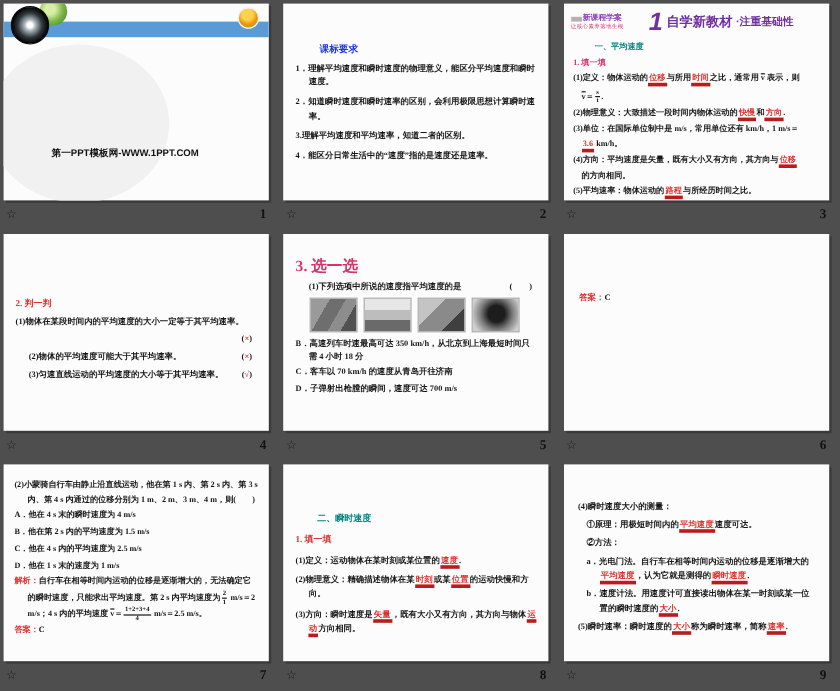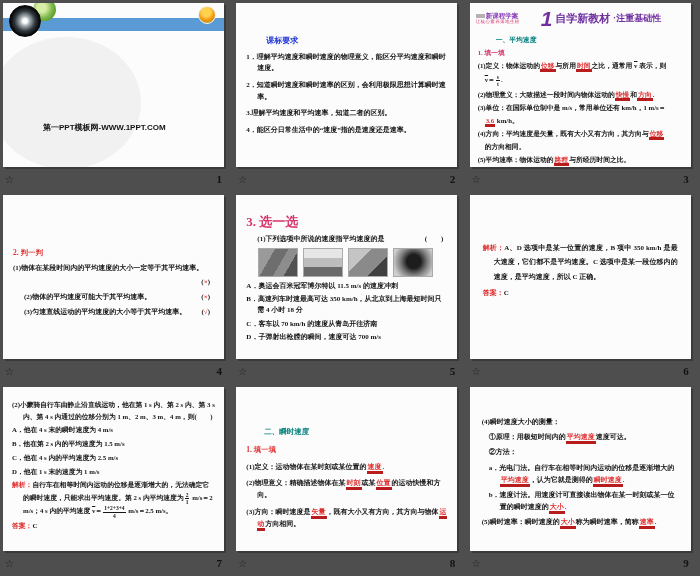--- a/index.html
+++ b/index.html
@@ -187,37 +187,35 @@
               <span class="rgt"><span class="sg-p">(　　)</span></span>
             </div>
           </div>
         <div class="photos">
           <div class="photo ph-sprinter"></div>
           <div class="photo ph-train"></div>
           <div class="photo ph-car"></div>
           <div class="photo ph-bullet"></div>
         </div>
         <div>
-            <div class="line body opt"><span class="sg-p">A．奥运会百米冠军博尔特以 11.5 m/s 的速度冲刺</span></div>
             <div class="line body opt"><span class="sg-p">B．高速列车时速最高可达 350 km/h，从北京到上海最短时间只需 4 小时 18 分</span></div>
             <div class="line body opt"><span class="sg-p">C．客车以 70 km/h 的速度从青岛开往济南</span></div>
             <div class="line body opt"><span class="sg-p">D．子弹射出枪膛的瞬间，速度可达 700 m/s</span></div>
           </div>
       </div>
     </div>
     <div class="strip">
       <span class="marker">☆</span>
       <span class="pagenum">5</span>
     </div>
   </div>
 
   <div class="cell">
     <div class="slide">
       <div class="content c6">
-          <div class="line body"><span class="sg-r">解析：</span><span class="sg-p">A、D 选项中是某一位置的速度，B 项中 350 km/h 是最大速度，它们都不是平均速度。C 选项中是某一段位移内的速度，是平均速度，所以 C 正确。</span></div>
           <div class="line body"><span class="sg-r">答案：</span><span class="sg-p">C</span></div>
         </div>
     </div>
     <div class="strip">
       <span class="marker">☆</span>
       <span class="pagenum">6</span>
     </div>
   </div>
 
   <div class="cell">

